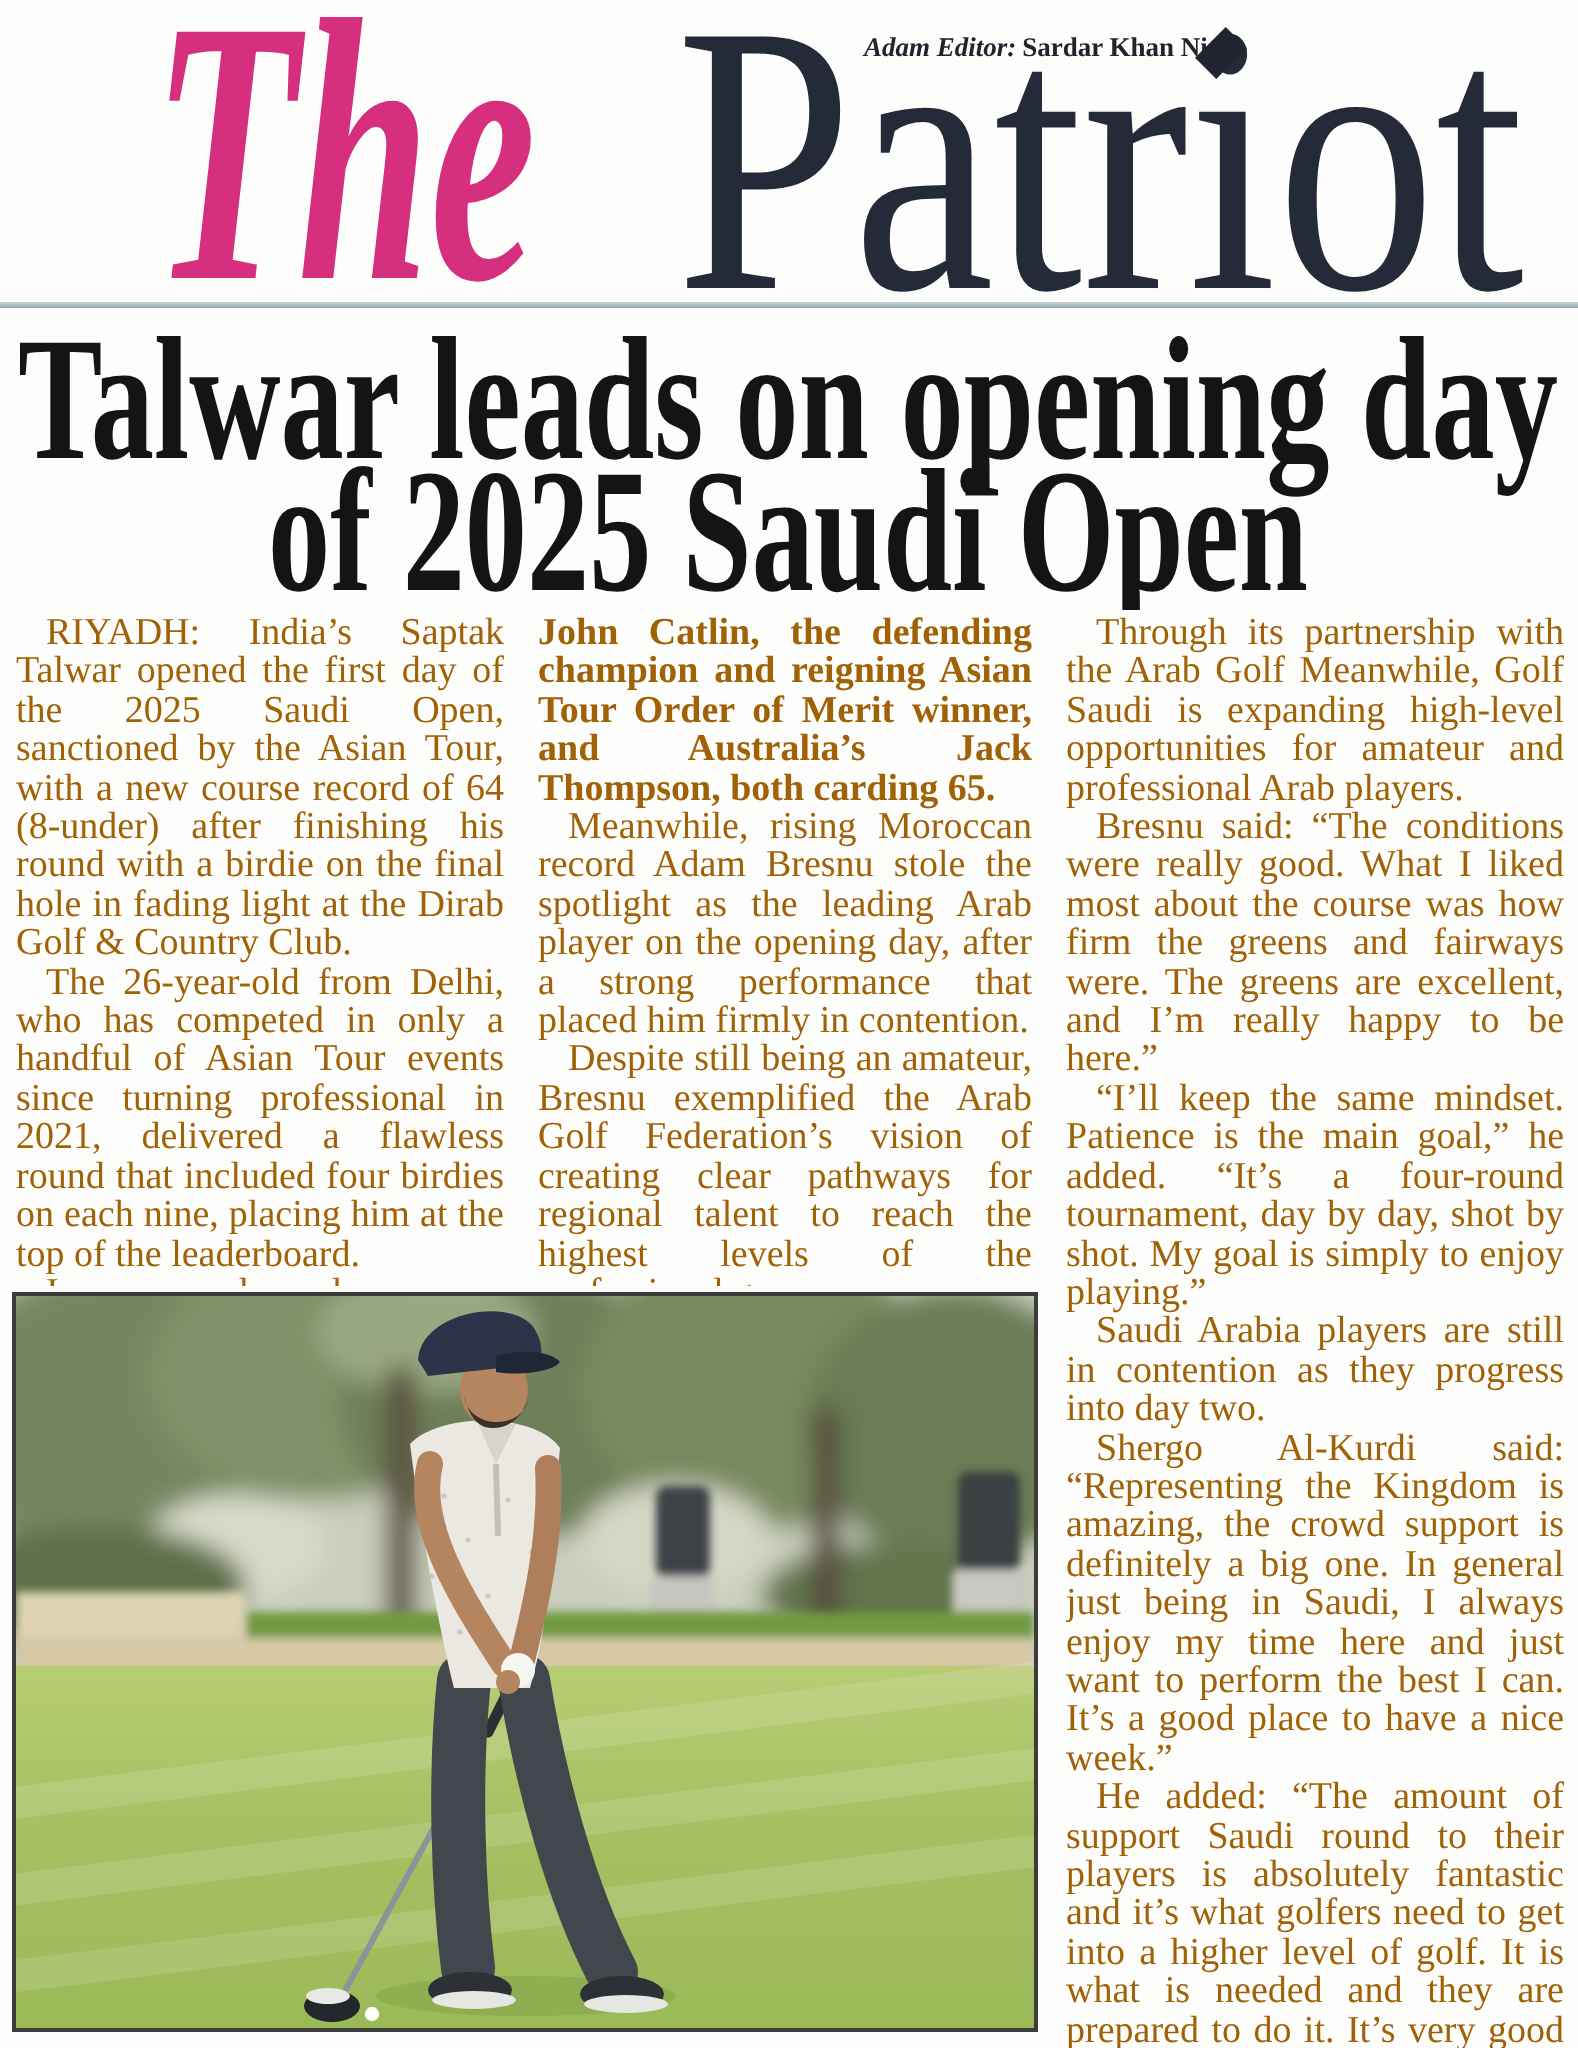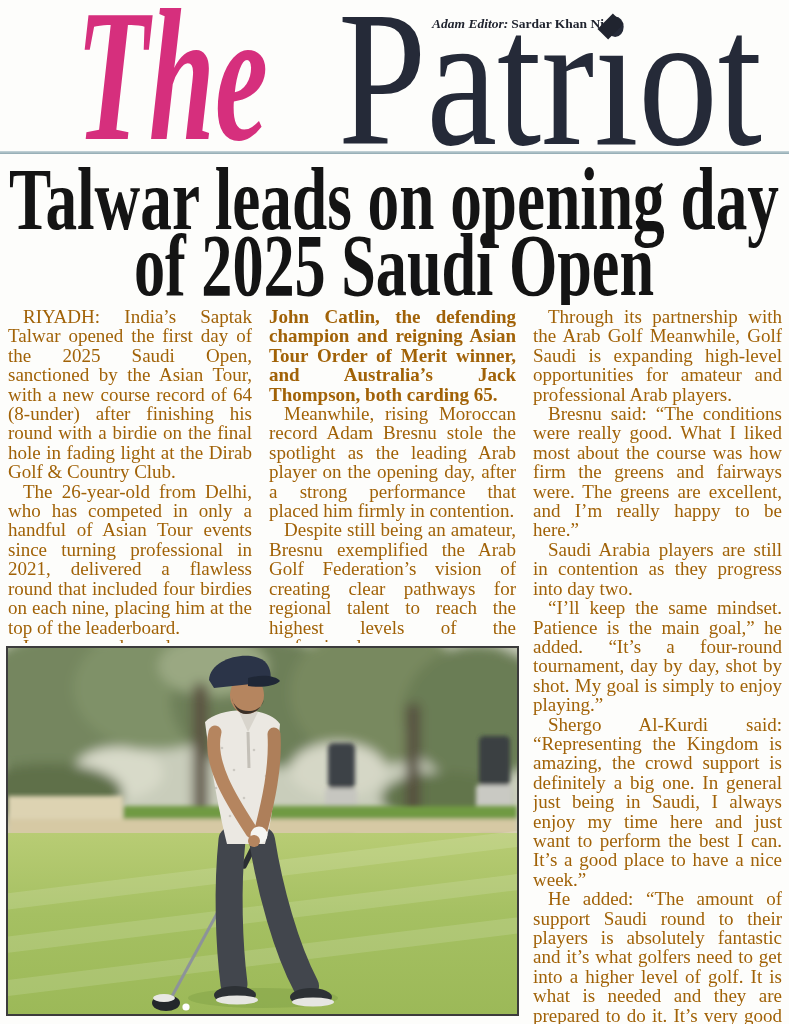--- a/index.html
+++ b/index.html
@@ -82,22 +82,22 @@
 
   <div class="col col-2">
     <p class="cont">John Catlin, the defending champion and reigning Asian Tour Order of Merit winner, and Australia’s Jack Thompson, both carding 65.</p>
     <p>Meanwhile, rising Moroccan record Adam Bresnu stole the spotlight as the leading Arab player on the opening day, after a strong performance that placed him firmly in contention.</p>
     <p>Despite still being an amateur, Bresnu exemplified the Arab Golf Federation’s vision of creating clear pathways for regional talent to reach the highest levels of the professional game.</p>
   </div>
 
   <div class="col col-3">
     <p>Through its partnership with the Arab Golf Meanwhile, Golf Saudi is expanding high-level opportunities for amateur and professional Arab players.</p>
     <p>Bresnu said: “The conditions were really good. What I liked most about the course was how firm the greens and fairways were. The greens are excellent, and I’m really happy to be here.”</p>
+    <p>“I’ll keep the same mindset. Patience is the main goal,” he added. “It’s a four-round tournament, day by day, shot by shot. My goal is simply to enjoy playing.”</p>
     <p>Saudi Arabia players are still in contention as they progress into day two.</p>
-    <p>“I’ll keep the same mindset. Patience is the main goal,” he added. “It’s a four-round tournament, day by day, shot by shot. My goal is simply to enjoy playing.”</p>
     <p>Shergo Al-Kurdi said: “Representing the Kingdom is amazing, the crowd support is definitely a big one. In general just being in Saudi, I always enjoy my time here and just want to perform the best I can. It’s a good place to have a nice week.”</p>
     <p>He added: “The amount of support Saudi round to their players is absolutely fantastic and it’s what golfers need to get into a higher level of golf. It is what is needed and they are prepared to do it. It’s very good what they’re doing.” ABAR NEWS</p>
   </div>
 
   <div class="photo-frame" role="img" aria-label="Golfer in a navy Titleist cap and light patterned polo addressing the ball with a driver on a fairway; blurred trees, tree trunks and TV camera equipment in the background">
     <svg width="509" height="366" viewBox="0 0 509 366">
       <defs>
         <filter id="blurBg" x="-10%" y="-10%" width="120%" height="120%">
             <feGaussianBlur stdDeviation="6"></feGaussianBlur>
           </filter>

